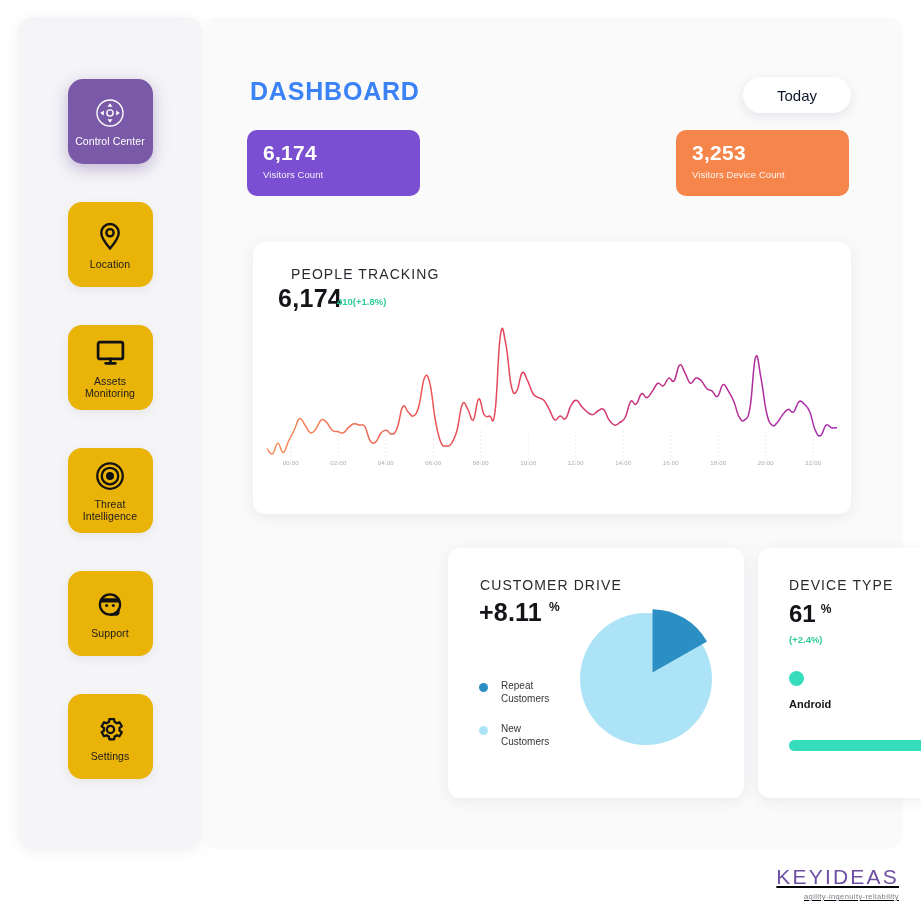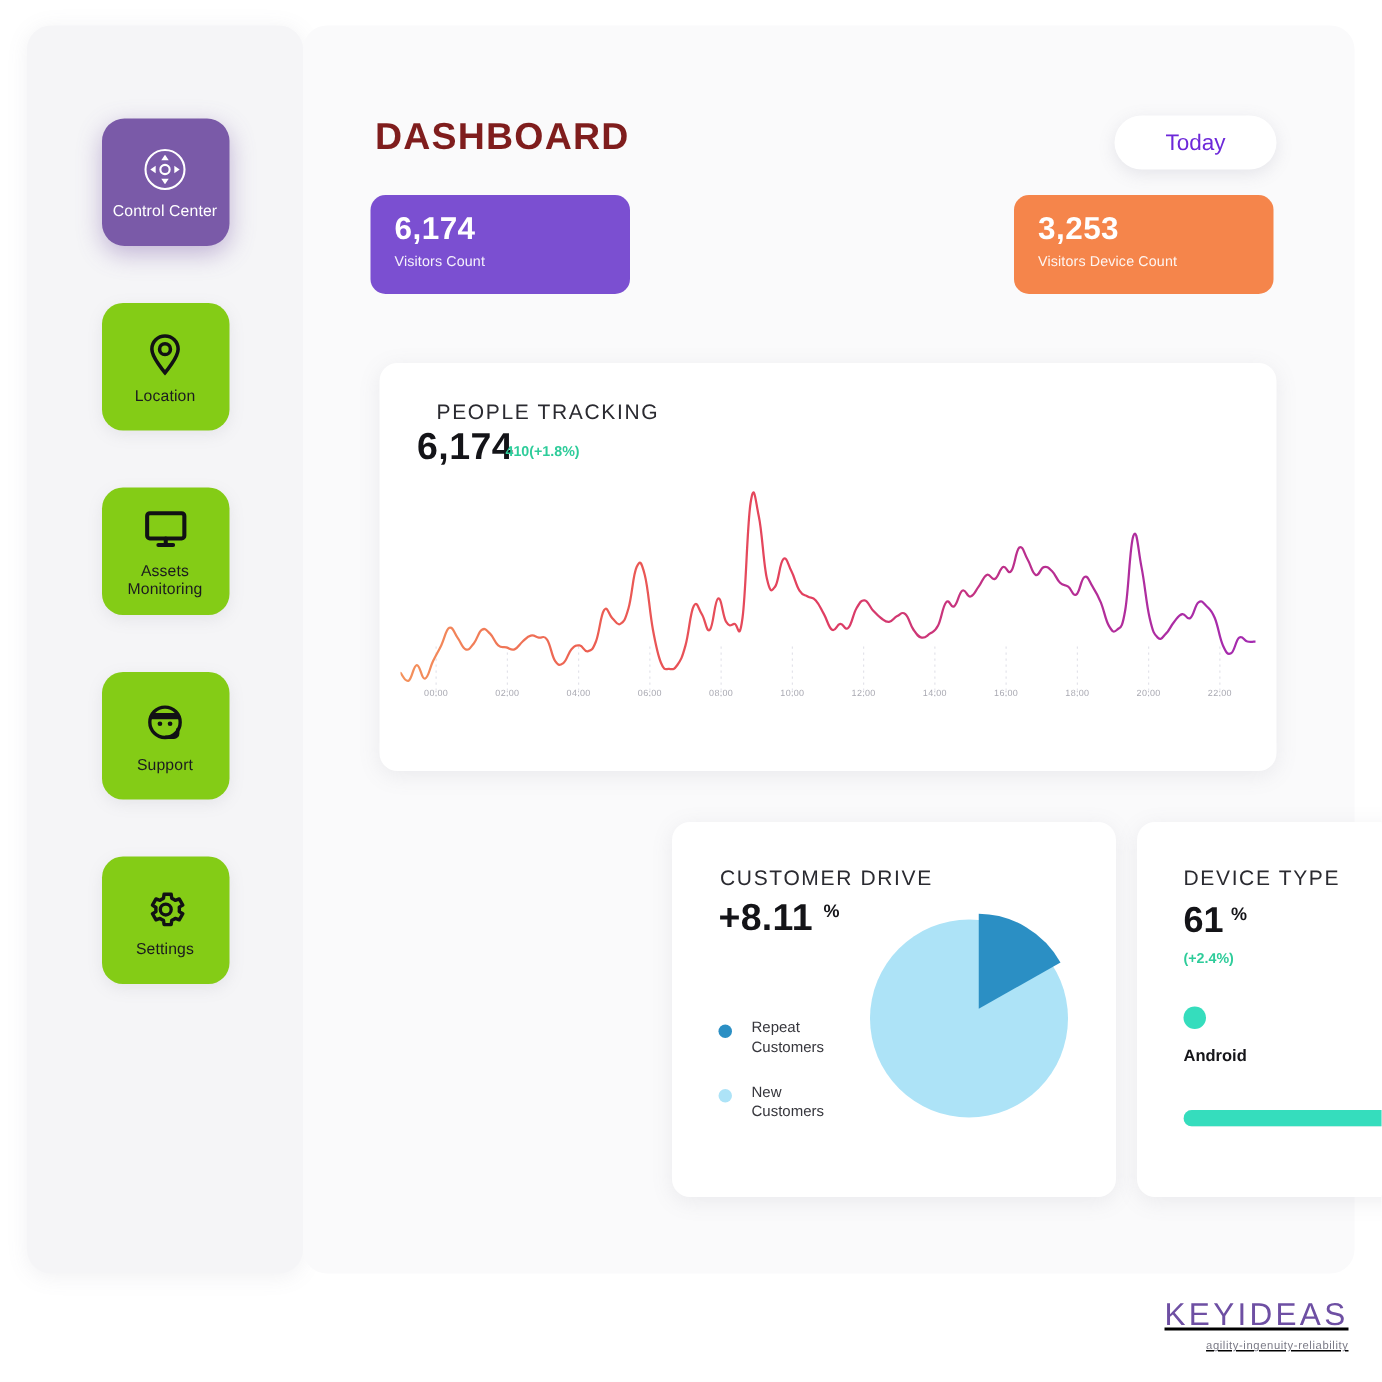--- a/index.html
+++ b/index.html
@@ -26,21 +26,21 @@
   }
   .nav-list {
     position: absolute;
     top: 62px; left: 0; right: 0;
     display: flex; flex-direction: column; align-items: center;
     gap: 38px;
   }
   .nav-item {
     width: 85px; height: 85px;
     border-radius: 14px;
-    background: #84cc16;
+    background: #eab308;
     box-shadow: 0 3px 10px rgba(130,130,150,0.13);
     display: flex; flex-direction: column;
     align-items: center; justify-content: center;
     cursor: pointer;
   }
   .nav-item.active {
     background: #7a5aa8;
     box-shadow: 0 5px 16px rgba(122,90,168,0.42);
     border-radius: 15px;
   }
@@ -67,31 +67,31 @@
     width: 701px; height: 832px;
     background: #fafafb;
     border-radius: 16px;
   }
   .page-title {
     position: absolute;
     left: 48px; top: 60px;
     font-size: 25px;
     font-weight: bold;
     letter-spacing: .8px;
-    color: #7f1d1d;
+    color: #3b82f6;
   }
   .today-pill {
     position: absolute;
     right: 52px; top: 60px;
     width: 108px; height: 36px;
     background: #ffffff;
     border-radius: 18px;
     box-shadow: 0 3px 11px rgba(120,120,140,0.16);
     display: flex; align-items: center; justify-content: center;
-    font-size: 15px; color: #6d28d9;
+    font-size: 15px; color: #0f172a;
     cursor: pointer;
   }
 
   
   .kpi-row {
     position: absolute;
     left: 45px; top: 113px;
     width: 602px;
     display: flex; justify-content: space-between;
   }
@@ -246,20 +246,30 @@
       <div class="nav-item">
         <span class="nav-icon">
           <svg width="31" height="31" viewBox="0 0 24 24" fill="none" stroke="#111114" stroke-width="2.1">
             <rect x="2.4" y="4" width="19.2" height="13" rx="1.4"></rect>
             <path d="M12 17v3.2M8.2 20.4h7.6" stroke-linecap="round"></path>
           </svg>
         </span>
         <span class="nav-label">Assets<br>Monitoring</span>
       </div>
 
+      <div class="nav-item">
+        <span class="nav-icon">
+          <svg width="30" height="30" viewBox="0 0 24 24" fill="none" stroke="#111114" stroke-width="1.8">
+            <circle cx="12" cy="12" r="10.2"></circle>
+            <circle cx="12" cy="12" r="6.6"></circle>
+            <circle cx="12" cy="12" r="3.2" fill="#111114" stroke="none"></circle>
+          </svg>
+        </span>
+        <span class="nav-label">Threat<br>Intelligence</span>
+      </div>
 
       <div class="nav-item">
         <span class="nav-icon">
           <svg width="30" height="30" viewBox="0 0 24 24" fill="none" stroke="#111114" stroke-width="1.8">
             <circle cx="12" cy="11.6" r="8.1"></circle>
             <path d="M4.6 8.3h14.8" stroke-width="3.4"></path>
             <circle cx="9.3" cy="12.4" r="1.25" fill="#111114" stroke="none"></circle>
             <circle cx="14.7" cy="12.4" r="1.25" fill="#111114" stroke="none"></circle>
             <path d="M12.4 19.6h4.4a2 2 0 0 0 2-2v-2.2" stroke-linecap="round"></path>
           </svg>

